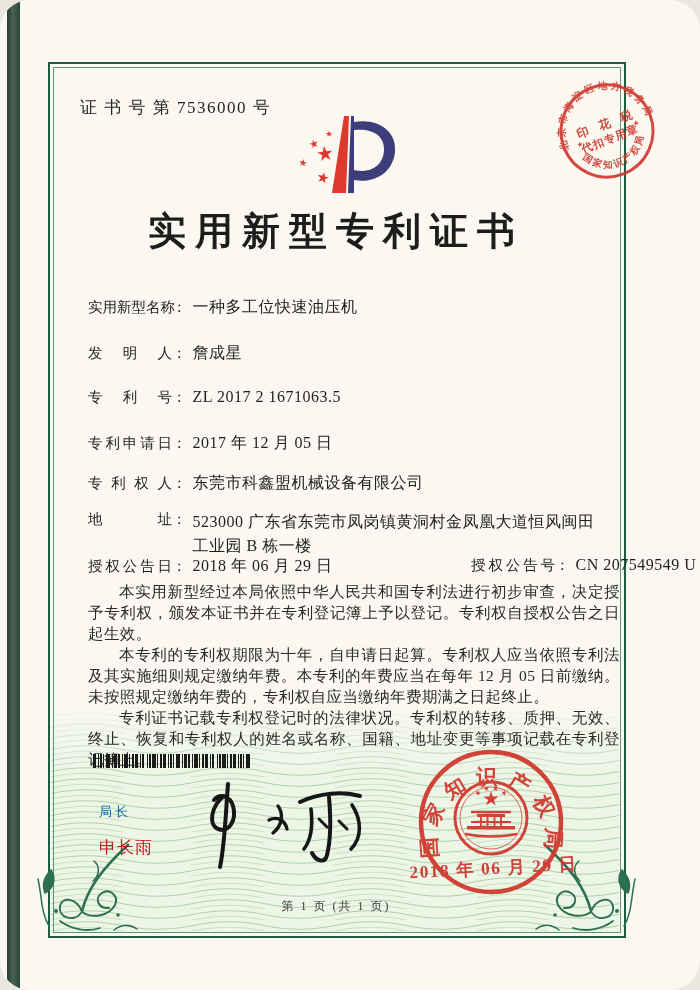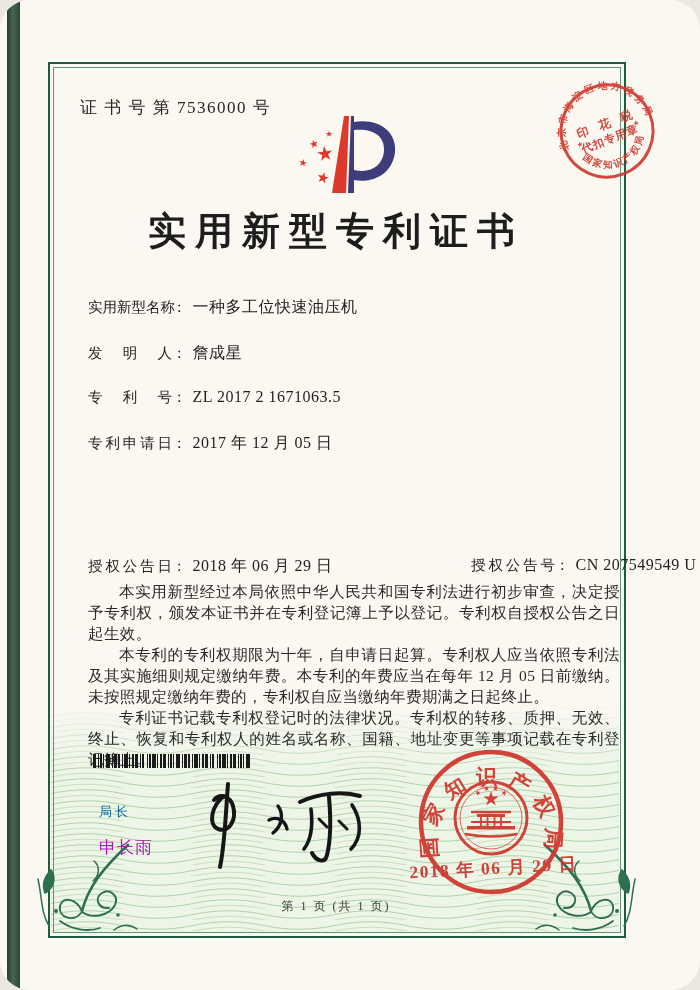--- a/index.html
+++ b/index.html
@@ -34,21 +34,21 @@
   .field-value.multiline{display:inline-block;white-space:pre-line;vertical-align:top;max-width:440px;line-height:24px;}
   .grant-right{position:absolute;left:383px;top:0;}
   .paras{
     position:absolute;left:88px;top:581px;width:532px;
     font-size:15.5px;line-height:21px;text-align:justify;color:#2a2a2a;letter-spacing:0.4px;
   }
   .paras p{margin:0;text-indent:2em;}
   .barcode{position:absolute;left:93px;top:754px;width:158px;height:14px;}
   .signer-title{position:absolute;left:99px;top:803px;font-size:13px;letter-spacing:3px;color:#0369a1;
     font-family:"Liberation Sans","DejaVu Sans",sans-serif;}
-  .signer-name{position:absolute;left:99px;top:836px;font-size:17px;letter-spacing:1px;color:#a21caf;
+  .signer-name{position:absolute;left:99px;top:836px;font-size:17px;letter-spacing:1px;color:#b91c1c;
     font-family:Liberation Sans, sans-serif;}
   .signature{position:absolute;left:192px;top:776px;width:195px;height:98px;}
   .office-seal{position:absolute;left:406px;top:737px;width:170px;height:170px;opacity:.93;}
   .tax-stamp{position:absolute;left:552px;top:76px;width:110px;height:110px;opacity:.9;}
   .ornament{position:absolute;width:112px;height:106px;}
   .orn-left{left:30px;top:841px;}
   .orn-right{left:531px;top:841px;transform:scaleX(-1);}
   .footer-page{position:absolute;left:48px;top:898px;width:576px;text-align:center;
     font-size:12px;letter-spacing:2px;color:#3a3a3a;}
   svg text{font-family:"Liberation Serif","DejaVu Serif",serif;}
@@ -154,20 +154,27 @@
     <span class="field-label">发明人</span><span class="field-colon">：</span><span class="field-value">詹成星</span>
   </div>
   <div class="field-row" style="top:297px">
     <span class="field-label">实用新型名称</span><span class="field-colon">：</span><span class="field-value">一种多工位快速油压机</span>
   </div>
   <div class="field-row" style="top:388px">
     <span class="field-label">专利号</span><span class="field-colon">：</span><span class="field-value">ZL 2017 2 1671063.5</span>
   </div>
   <div class="field-row" style="top:433px">
     <span class="field-label">专利申请日</span><span class="field-colon">：</span><span class="field-value">2017 年 12 月 05 日</span>
+  </div>
+  <div class="field-row" style="top:473px">
+    <span class="field-label">专利权人</span><span class="field-colon">：</span><span class="field-value">东莞市科鑫盟机械设备有限公司</span>
+  </div>
+  <div class="field-row" style="top:510px">
+    <span class="field-label">地址</span><span class="field-colon">：</span><span class="field-value multiline">523000 广东省东莞市凤岗镇黄洞村金凤凰大道恒风闽田
+工业园 B 栋一楼</span>
   </div>
   <div class="field-row" style="top:556px;width:532px">
     <span class="field-label">授权公告日</span><span class="field-colon">：</span><span class="field-value">2018 年 06 月 29 日</span>
     <span class="grant-right">
       <span class="field-label">授权公告号</span><span class="field-colon">：</span><span class="field-value">CN 207549549 U</span>
     </span>
   </div>
 
   <div class="paras">
     <p>本实用新型经过本局依照中华人民共和国专利法进行初步审查，决定授予专利权，颁发本证书并在专利登记簿上予以登记。专利权自授权公告之日起生效。</p>

